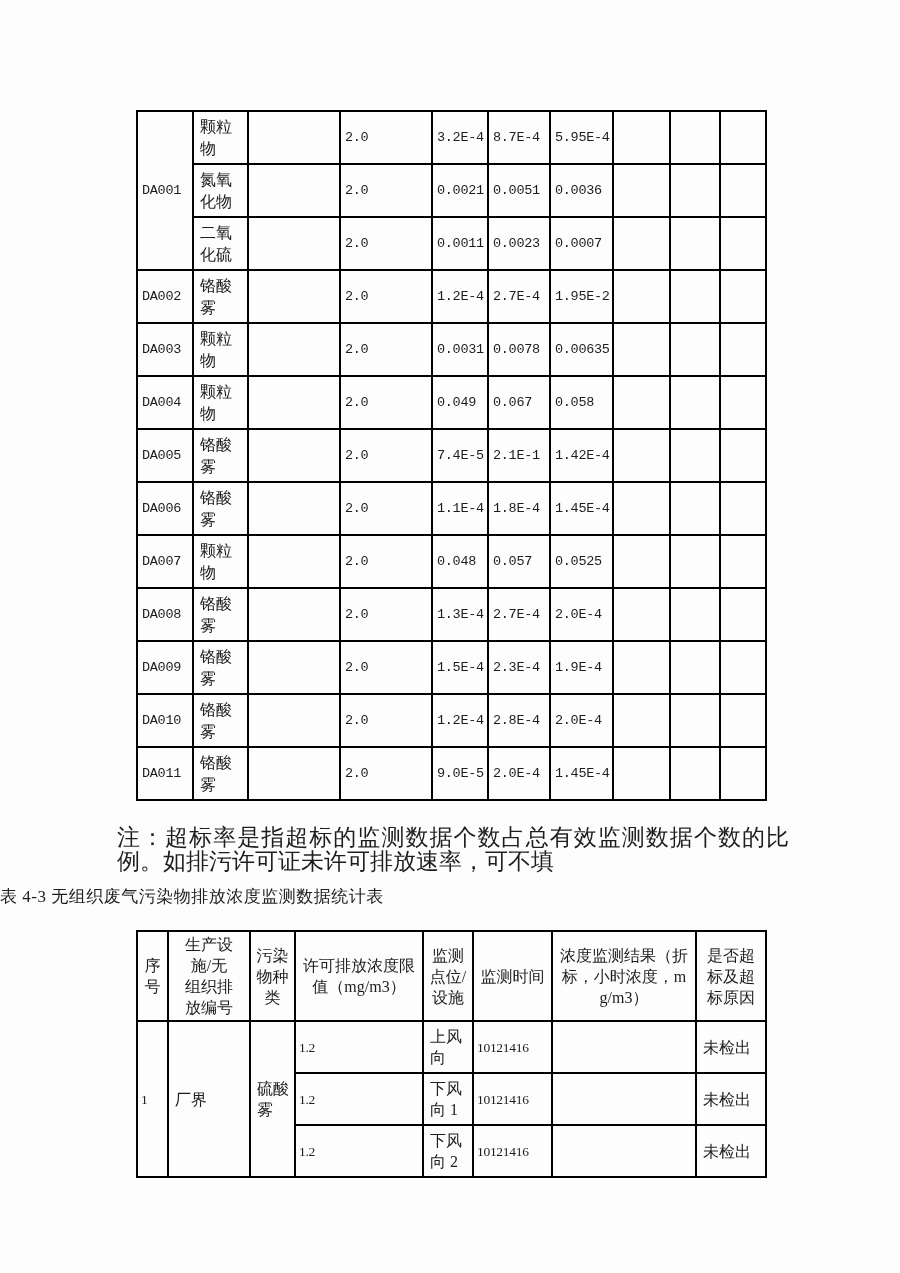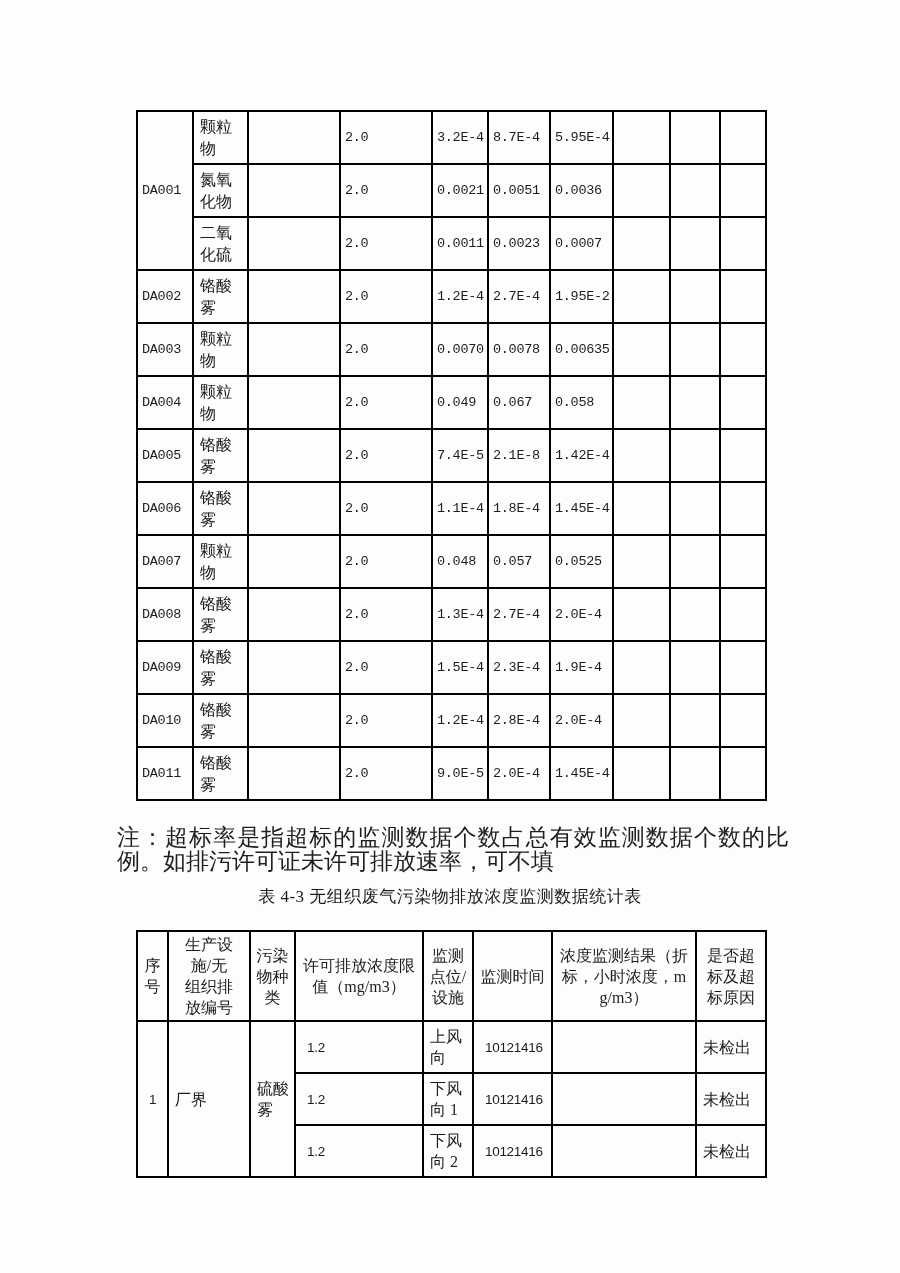--- a/index.html
+++ b/index.html
@@ -18,28 +18,28 @@
   .t1 td.num{font-family:"Liberation Mono","DejaVu Sans Mono",monospace;
              font-size:13.5px;letter-spacing:-0.3px;white-space:nowrap;
              padding-left:4px;}
   
   .t2{left:136px;top:930px;width:629px;}
   .t2 thead tr{height:78px;}
   .t2 tbody tr{height:52px;}
   .t2 th{text-align:center;padding:2px 4px;word-break:break-all;}
   .t2 th.h2{padding:2px 14px;}
   .t2 td{padding:1px 2px 1px 6px;text-align:left;}
-  .t2 td.num{font-family:Liberation Sans, sans-serif;
+  .t2 td.num{font-family:Liberation Serif, serif;
              font-size:13.5px;letter-spacing:-0.3px;white-space:nowrap;
-             padding-left:11px;}
+             padding-left:3px;}
   
   .note{position:absolute;left:117px;top:826px;width:672px;
         font-size:23px;line-height:24px;text-align:justify;}
   .title{position:absolute;left:0;top:885px;width:900px;
-         text-align:center;font-size:17px;letter-spacing:0.5px;}
+         font-size:17px;letter-spacing:0.5px;}
 </style>
 </head>
 <body>
 
 <div class="page">
 
   <table class="t1">
     <colgroup>
       <col style="width:56px">
         <col style="width:55px">
@@ -97,21 +97,21 @@
         <td class="num">1.95E-2</td>
         <td></td>
         <td></td>
         <td></td>
       </tr>
       <tr>
         <td class="num">DA003</td>
         <td>颗粒物</td>
         <td></td>
         <td class="num">2.0</td>
-        <td class="num">0.0070</td>
+        <td class="num">0.0031</td>
         <td class="num">0.0078</td>
         <td class="num">0.00635</td>
         <td></td>
         <td></td>
         <td></td>
       </tr>
       <tr>
         <td class="num">DA004</td>
         <td>颗粒物</td>
         <td></td>
@@ -122,21 +122,21 @@
         <td></td>
         <td></td>
         <td></td>
       </tr>
       <tr>
         <td class="num">DA005</td>
         <td>铬酸雾</td>
         <td></td>
         <td class="num">2.0</td>
         <td class="num">7.4E-5</td>
-        <td class="num">2.1E-8</td>
+        <td class="num">2.1E-1</td>
         <td class="num">1.42E-4</td>
         <td></td>
         <td></td>
         <td></td>
       </tr>
       <tr>
         <td class="num">DA006</td>
         <td>铬酸雾</td>
         <td></td>
         <td class="num">2.0</td>

